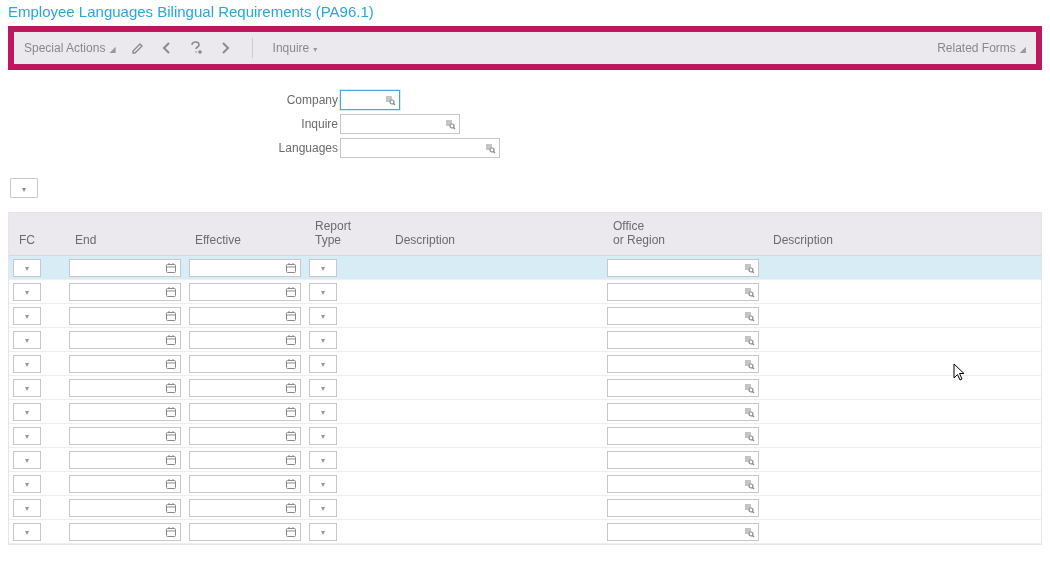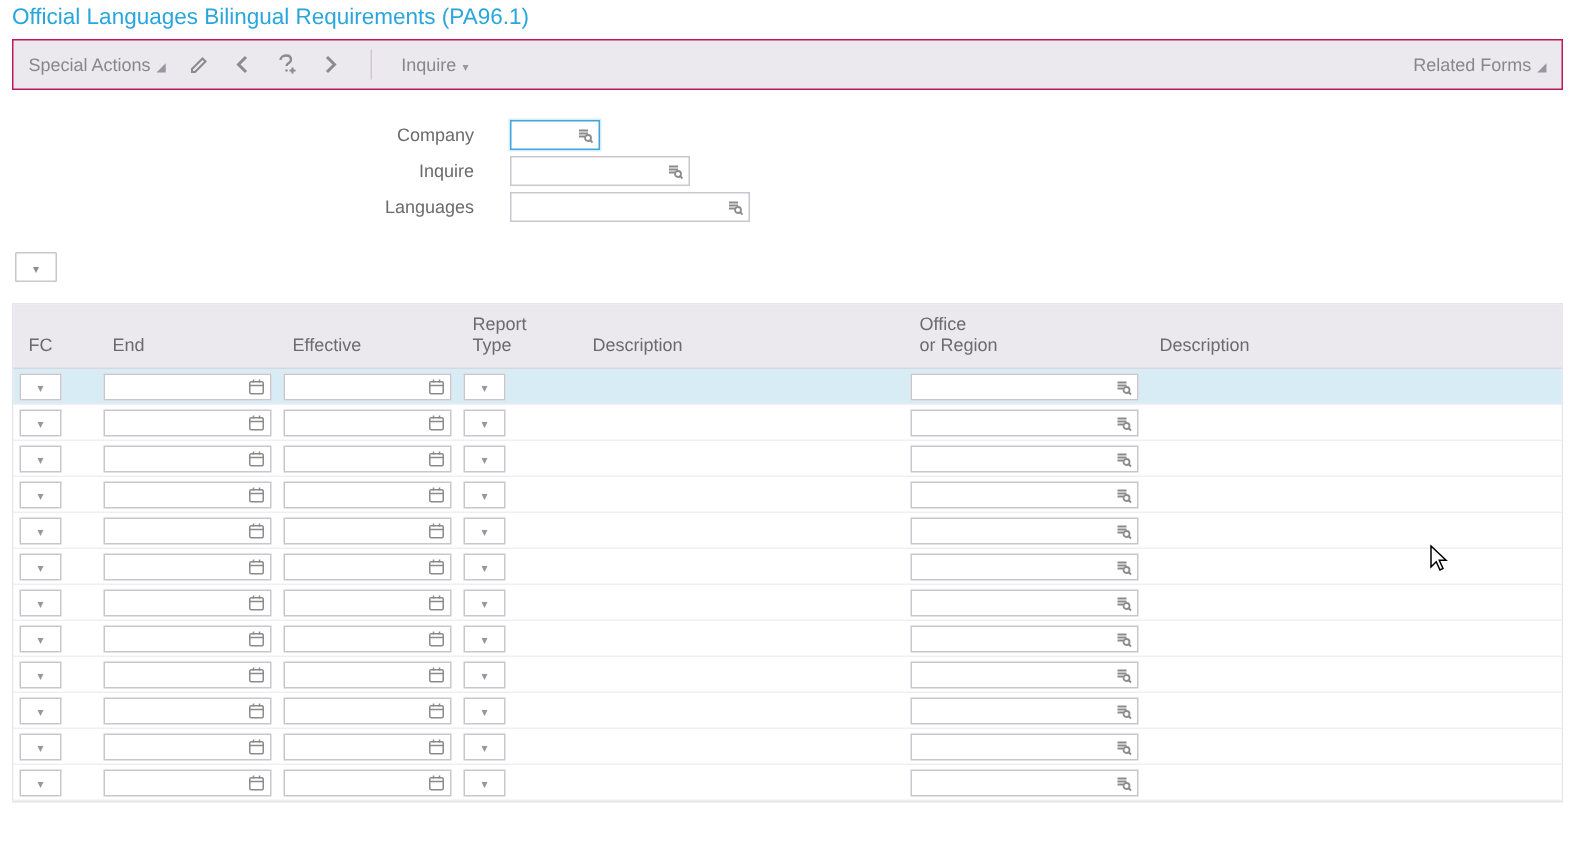--- a/index.html
+++ b/index.html
@@ -3,38 +3,38 @@
 <meta charset="utf-8">
 <style>
   * { box-sizing: border-box; }
   html, body { margin: 0; padding: 0; font-family: Arial, Helvetica, sans-serif; font-size: 12px; color: #555; background: #fff; }
   .page { width: 1050px; height: 571px; overflow: hidden; position: relative; }
 
   .title { color: #2aa6dd; font-size: 15px; font-weight: 400; padding: 3px 8px 6px 8px; }
 
   .toolbar {
     background: #ece9ee;
-    border: 1px solid #be185d;
+    border: 6px solid #be185d;
     padding: 6px 10px;
     display: flex;
     align-items: center;
     gap: 14px;
     color: #888;
     font-size: 12px;
     margin: 0 8px;
   }
   .toolbar .spacer { flex: 1; }
   .toolbar .sep { width: 1px; height: 20px; background: #cfc9d6; margin: 0 6px; }
   .tb-item { display: inline-flex; align-items: center; gap: 4px; cursor: pointer; color: #888; }
   .tri { font-size: 8px; transform: translateY(1px); color: #9a96a0; }
   .tb-icon svg { display: block; }
 
   .form-area { padding: 20px 10px 10px 10px; }
   .frow { display: flex; align-items: center; margin-bottom: 4px; }
-  .flabel { width: 330px; text-align: right; padding-right: 24px; color: #6b6b6b; }
+  .flabel { width: 330px; text-align: right; padding-right: 2px; color: #6b6b6b; }
   .finput { position: relative; }
   .finput input {
     border: 1px solid #c9c6cf; background: #fff; height: 20px; padding: 1px 20px 1px 4px;
     font-size: 12px; color: #555;
   }
   .finput.focused input { outline: none; border: 1px solid #3fa7dd; box-shadow: 0 0 0 1px rgba(63,167,221,.2); }
   .lookup-btn {
     position: absolute; right: 2px; top: 2px; width: 16px; height: 16px;
     display: flex; align-items: center; justify-content: center; cursor: pointer;
   }
@@ -74,21 +74,21 @@
 
   .cursor-pointer { position: absolute; left: 953px; top: 363px; pointer-events: none; }
 
   
   svg { stroke: #8b8b8b; fill: none; }
 </style>
 </head>
 <body>
 <div class="page">
 
-<div class="title">Official Languages Bilingual Requirements (PA96.1)</div>
+<div class="title">Employee Languages Bilingual Requirements (PA96.1)</div>
 
 <div class="toolbar">
   <span class="tb-item">
     <span>Special Actions</span>
     <span class="tri">◢</span>
   </span>
   <span class="tb-item tb-icon" title="Edit">
     <svg width="16" height="16" viewBox="0 0 16 16">
           <path d="M3 11 L10 4 L12 6 L5 13 L3 13 Z" stroke-width="1.4"></path>
         </svg>

